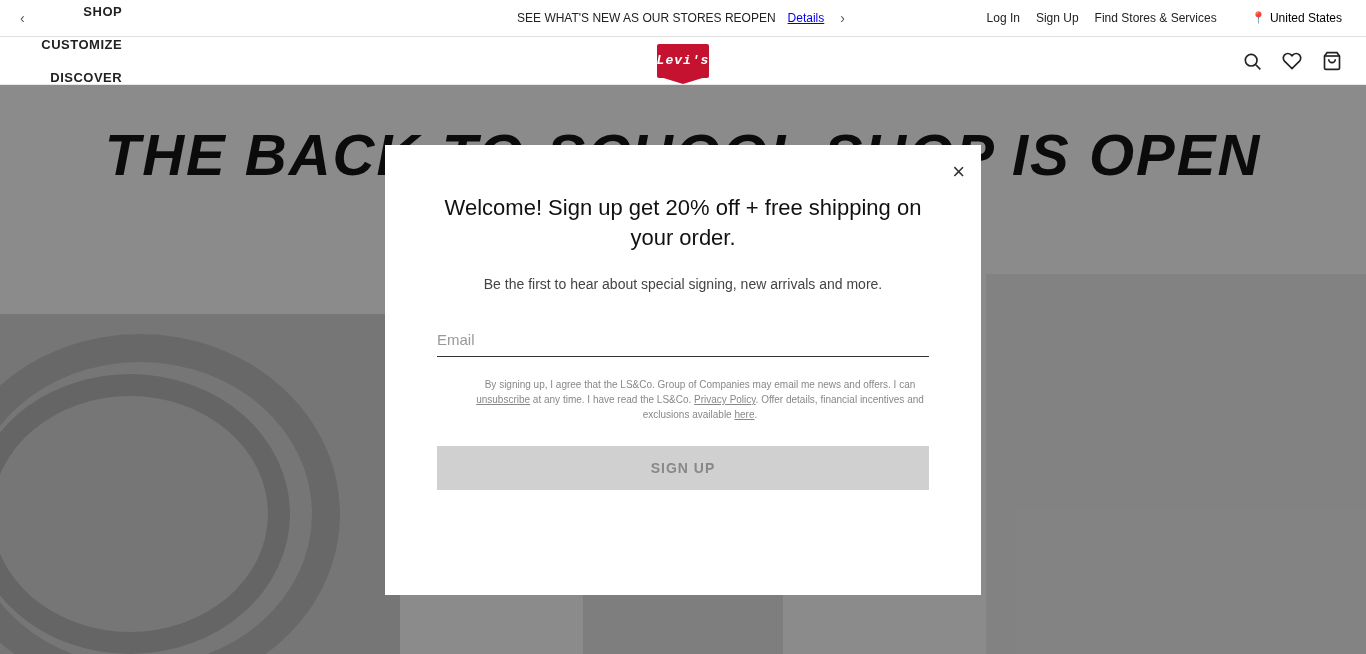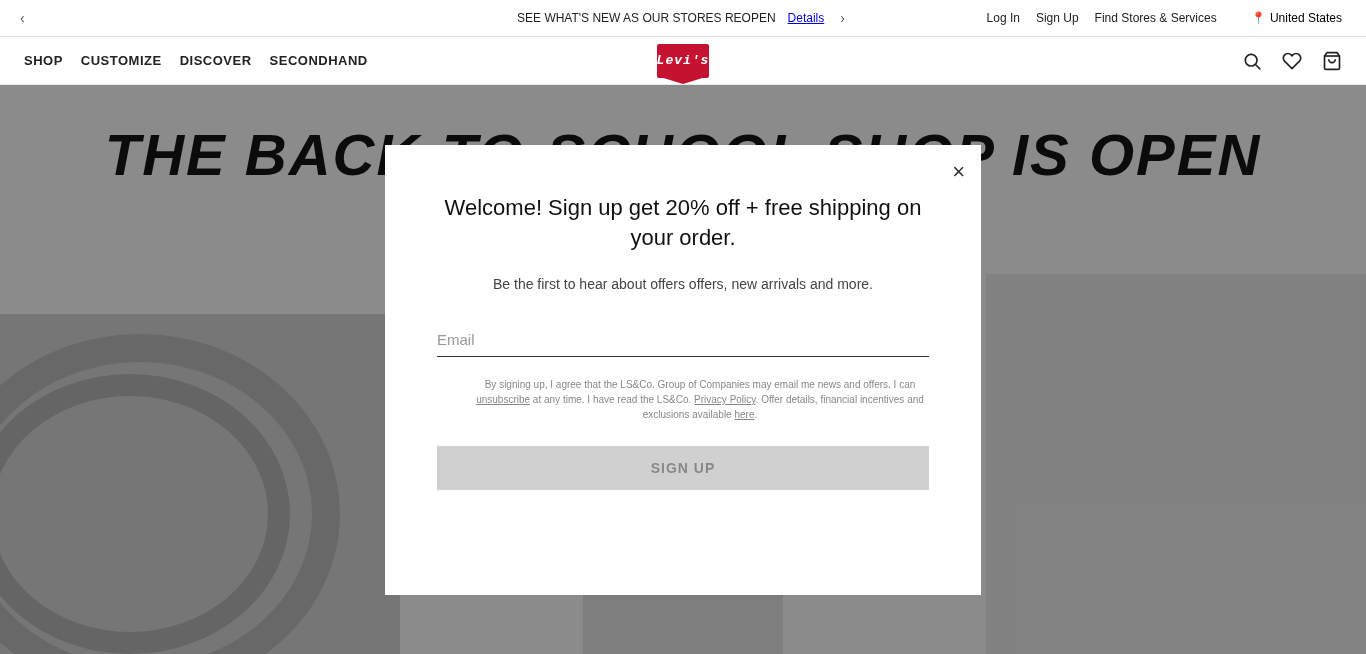--- a/index.html
+++ b/index.html
@@ -51,22 +51,23 @@
       background: #fff;
       height: 48px;
       display: flex;
       align-items: center;
       padding: 0 24px;
       border-bottom: 1px solid #e8e8e8;
       position: relative;
     }
     .nav-left {
       display: flex;
-      align-items: flex-start;
+      align-items: flex-end;
       gap: 18px;
+      flex-direction: column;
     }
     .nav-item {
       font-size: 13px;
       font-weight: 700;
       letter-spacing: 0.5px;
       color: #222;
       cursor: pointer;
       text-transform: uppercase;
       text-decoration: none;
     }
@@ -342,21 +343,21 @@
     <div class="pipe-arc2"></div>
   </div>
   <div class="hero-bg-right"></div>
   <div class="hero-bg-mid"></div>
 
   <div class="modal-overlay">
     <div class="modal">
       <button class="modal-close">×</button>
 
       <div class="modal-title">Welcome! Sign up get 20% off + free shipping on your order.</div>
-      <div class="modal-subtitle">Be the first to hear about offers offers, new arrivals and more.</div>
+      <div class="modal-subtitle">Be the first to hear about special signing, new arrivals and more.</div>
 
       <input class="modal-email-input" type="email" placeholder="Email" style="">
 
       <div class="modal-legal">
         <span>By signing up, I agree that the LS&amp;Co. Group of Companies may email me news and offers. I can </span><a href="#" class="underline">unsubscribe</a><span> at any time. I have read the LS&amp;Co. </span><a href="#" class="underline">Privacy Policy</a><span>. Offer details, financial incentives and exclusions available </span><a href="#" class="underline">here</a><span>.</span>
       </div>
 
       <button class="modal-signup-btn">Sign Up</button>
     </div>
   </div>

